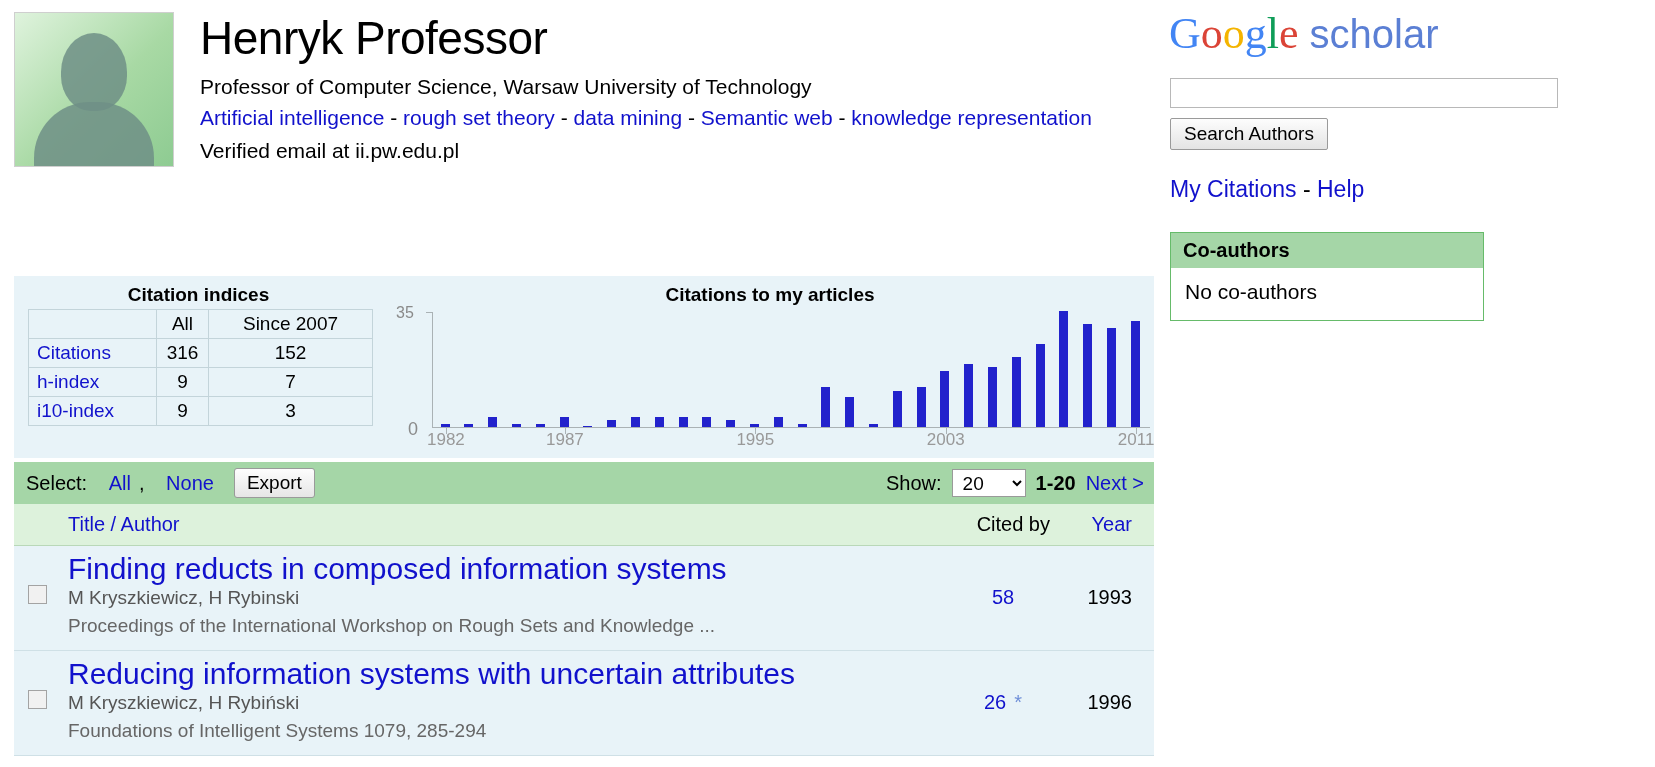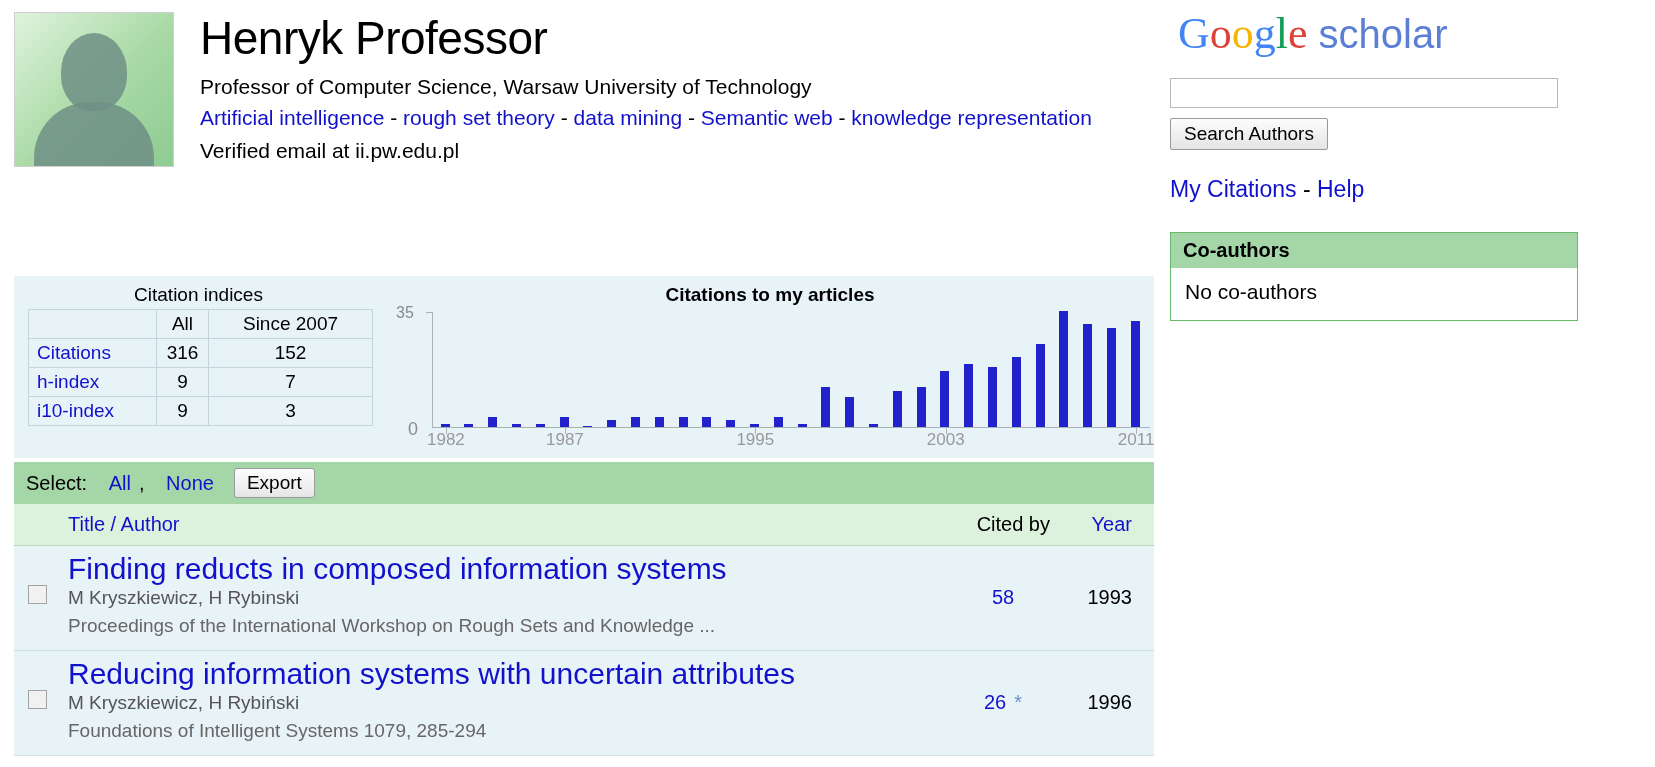--- a/index.html
+++ b/index.html
@@ -44,21 +44,21 @@
   .verified { font-size: 21px; line-height: 30px; color: #000; margin-top: 4px; }
 
   
   .stats-panel {
     position: absolute; left: 14px; top: 276px;
     width: 1140px; height: 182px;
     background: #e8f3f8;
   }
   .indices-title {
     position: absolute; left: 12px; top: 8px; width: 345px;
-    text-align: center; font-weight: normal; font-size: 19px; color: #000;
+    text-align: center; font-weight: bold; font-size: 19px; color: #000;
   }
   table.indices {
     position: absolute; left: 14px; top: 33px;
     width: 345px; border-collapse: collapse;
     font-size: 19px;
   }
   table.indices td, table.indices th {
     border: 1px solid #c3d4da; padding: 3px 8px; font-weight: normal; color: #000;
   }
   table.indices th { text-align: center; }
@@ -165,21 +165,21 @@
   .pub-authors { color: #555; font-size: 19px; line-height: 28px; }
   .pub-venue { color: #666; font-size: 19px; line-height: 28px; }
   .pubs td.c-cited { text-align: center; width: 120px; padding-right: 18px; white-space: nowrap; }
   .pubs td.c-cited a { color: #1111cc; text-decoration: none; }
   .star { color: #6f8fd8; margin-left: 8px; }
   .pubs td.c-year { text-align: right; width: 86px; padding-right: 22px; }
 
   
   .sidebar { position: absolute; left: 1168px; top: 0; width: 400px; }
   .gs-logo {
-    position: absolute; left: 10px; top: 8px;
+    position: absolute; left: 1px; top: 8px;
     font-size: 44px; line-height: 52px; white-space: nowrap;
     font-family: "Liberation Serif", serif;
   }
   .gs-logo .g1 { color: #4285F4; }
   .gs-logo .o1 { color: #DB4437; }
   .gs-logo .o2 { color: #F4B400; }
   .gs-logo .g2 { color: #4285F4; }
   .gs-logo .l1 { color: #0F9D58; }
   .gs-logo .e1 { color: #DB4437; }
   .gs-logo .word { color: #5b7fd4; font-family: "Liberation Sans", sans-serif; font-size: 40px; }
@@ -192,21 +192,21 @@
   .search-btn {
     position: absolute; left: 2px; top: 118px;
     font-family: "Liberation Sans", sans-serif; font-size: 19px;
     padding: 4px 13px;
     background: linear-gradient(#fdfdfd, #e4e4e4);
     border: 1px solid #9a9a9a; border-radius: 2px; color: #000; cursor: pointer;
   }
   .side-links { position: absolute; left: 2px; top: 176px; font-size: 23px; color: #000; }
   .side-links a { color: #1111cc; text-decoration: none; }
   .coauthors-box {
-    position: absolute; left: 2px; top: 232px; width: 408px;
+    position: absolute; left: 2px; top: 232px; width: 314px;
     border: 1px solid #66bb6a; background: #fff;
   }
   .coauthors-header {
     background: #a5d6a7; padding: 6px 12px;
     font-weight: bold; font-size: 20px; color: #000;
   }
   .coauthors-body { padding: 12px 14px 16px 14px; font-size: 21px; color: #000; background: #fff; }
 </style>
 </head>
 <body>
@@ -310,20 +310,26 @@
           <div class="xlabel" style="left: 98.3333%;">2011</div>
         </div>
     </div>
   </div>
 
   <div class="toolbar">
     <div class="tb-left">
       <span>Select:</span>&nbsp;<a class="lnk" href="#">All</a><span>,</span>&nbsp;<a class="lnk" href="#">None</a>
       <button class="export-btn">Export</button>
     </div>
+    <div class="tb-right">
+      <span>Show:</span>
+      <select class="show-select" id="show-select"><option value="20">20</option><option value="100">100</option></select>
+      <span class="range-label">1-20</span>
+      <a class="next-link" href="#">Next &gt;</a>
+    </div>
   </div>
 
   <table class="pubs">
     <thead>
       <tr>
         <th class="c-check"></th>
         <th><a class="hdr-link" href="#">Title / Author</a></th>
         <th class="c-cited">Cited by</th>
         <th class="c-year"><a class="hdr-link" href="#">Year</a></th>
       </tr>

